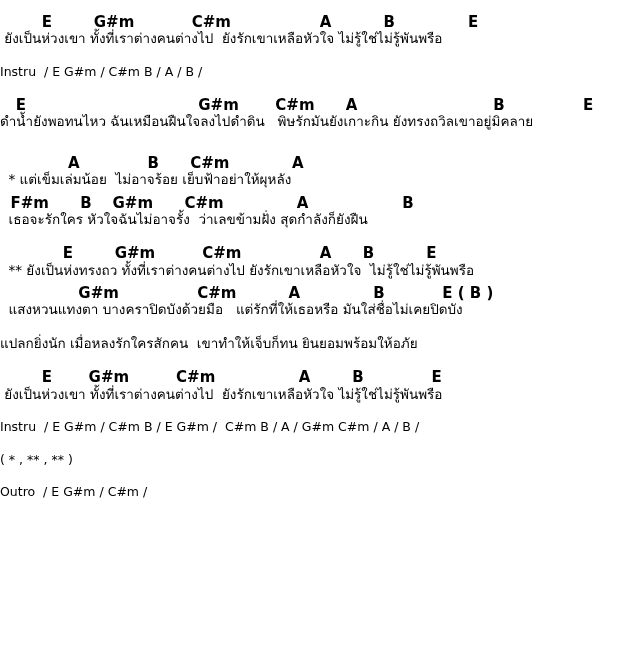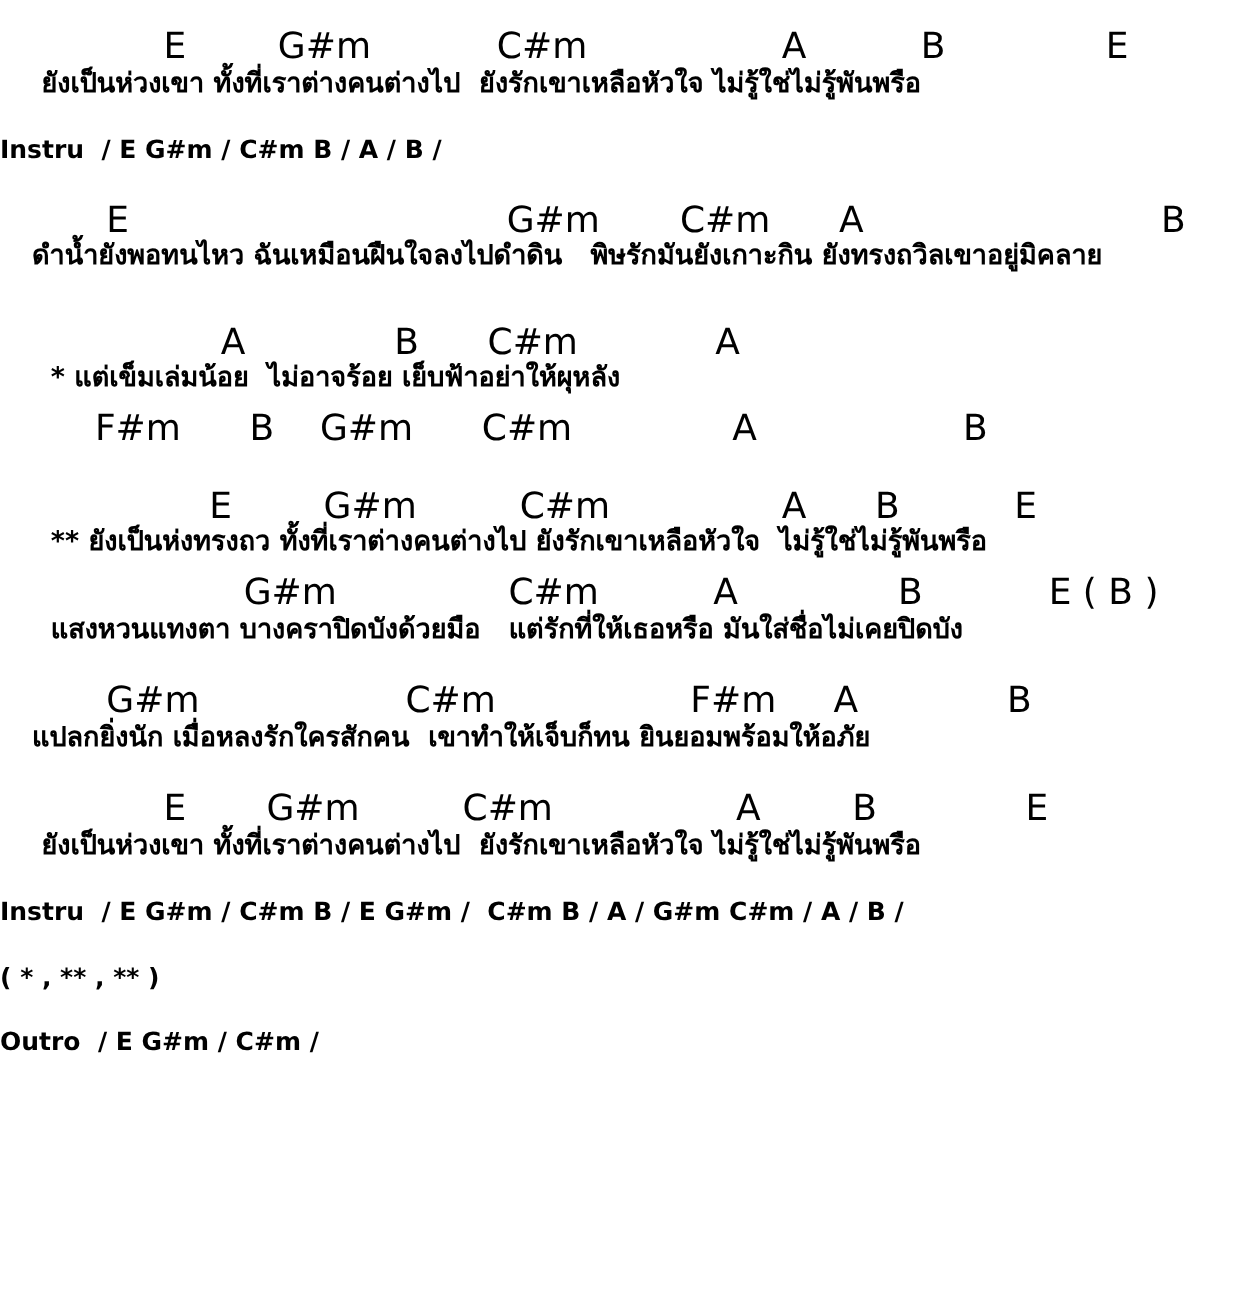--- a/index.html
+++ b/index.html
@@ -20,33 +20,31 @@
     height: 650px;
     padding: 0;
     box-sizing: border-box;
   }
   .line {
     white-space: pre;
     font-family: "DejaVu Sans", "Liberation Sans", sans-serif;
     line-height: 1.15;
   }
   .chords {
-    font-size: 18px;
-    font-weight: normal;
+    font-size: 15px;
+    font-weight: bold;
     letter-spacing: 0px;
-    padding-left: 36px;
   }
   .lyric {
     font-size: 13.5px;
-    font-weight: bold;
-    padding-left: 16px;
+    font-weight: normal;
   }
   .section {
     font-size: 12.5px;
-    font-weight: bold;
+    font-weight: normal;
   }
   
   .grp {
     margin: 0;
   }
   .sp-sm { height: 7px; }
   .sp-md { height: 14px; }
   .sp-lg { height: 18px; }
 </style>
 </head>
@@ -83,40 +81,40 @@
 
   <div class="grp">
     <div class="line chords">             A             B      C#m            A</div>
     <div class="line lyric">  * แต่เข็มเล่มน้อย  ไม่อาจร้อย เย็บฟ้าอย่าให้ผุหลัง</div>
   </div>
 
   <div class="sp-sm"></div>
 
   <div class="grp">
     <div class="line chords">  F#m      B    G#m      C#m              A                  B</div>
+    <div class="line lyric">  เธอจะรักใคร หัวใจฉันไม่อาจรั้ง  ว่าเลขข้ามฝั่ง สุดกำลังก็ยังฝืน</div>
   </div>
 
   <div class="sp-lg"></div>
 
   <div class="grp">
     <div class="line chords">            E        G#m         C#m               A      B          E</div>
     <div class="line lyric">  ** ยังเป็นห่งทรงถว ทั้งที่เราต่างคนต่างไป ยังรักเขาเหลือหัวใจ  ไม่รู้ใช่ไม่รู้พันพรือ</div>
   </div>
 
   <div class="sp-sm"></div>
 
   <div class="grp">
     <div class="line chords">               G#m               C#m          A              B           E ( B )</div>
     <div class="line lyric">  แสงหวนแทงตา บางคราปิดบังด้วยมือ   แต่รักที่ให้เธอหรือ มันใส่ชื่อไม่เคยปิดบัง</div>
   </div>
 
   <div class="sp-lg"></div>
 
   <div class="grp">
-    <div class="line chords">   G#m                  C#m                 F#m     A             B</div>
     <div class="line lyric">แปลกยิ่งนัก เมื่อหลงรักใครสักคน  เขาทำให้เจ็บก็ทน ยินยอมพร้อมให้อภัย</div>
   </div>
 
   <div class="sp-lg"></div>
 
   <div class="grp">
     <div class="line chords">        E       G#m         C#m                A        B             E</div>
     <div class="line lyric"> ยังเป็นห่วงเขา ทั้งที่เราต่างคนต่างไป  ยังรักเขาเหลือหัวใจ ไม่รู้ใช่ไม่รู้พันพรือ</div>
   </div>
 

